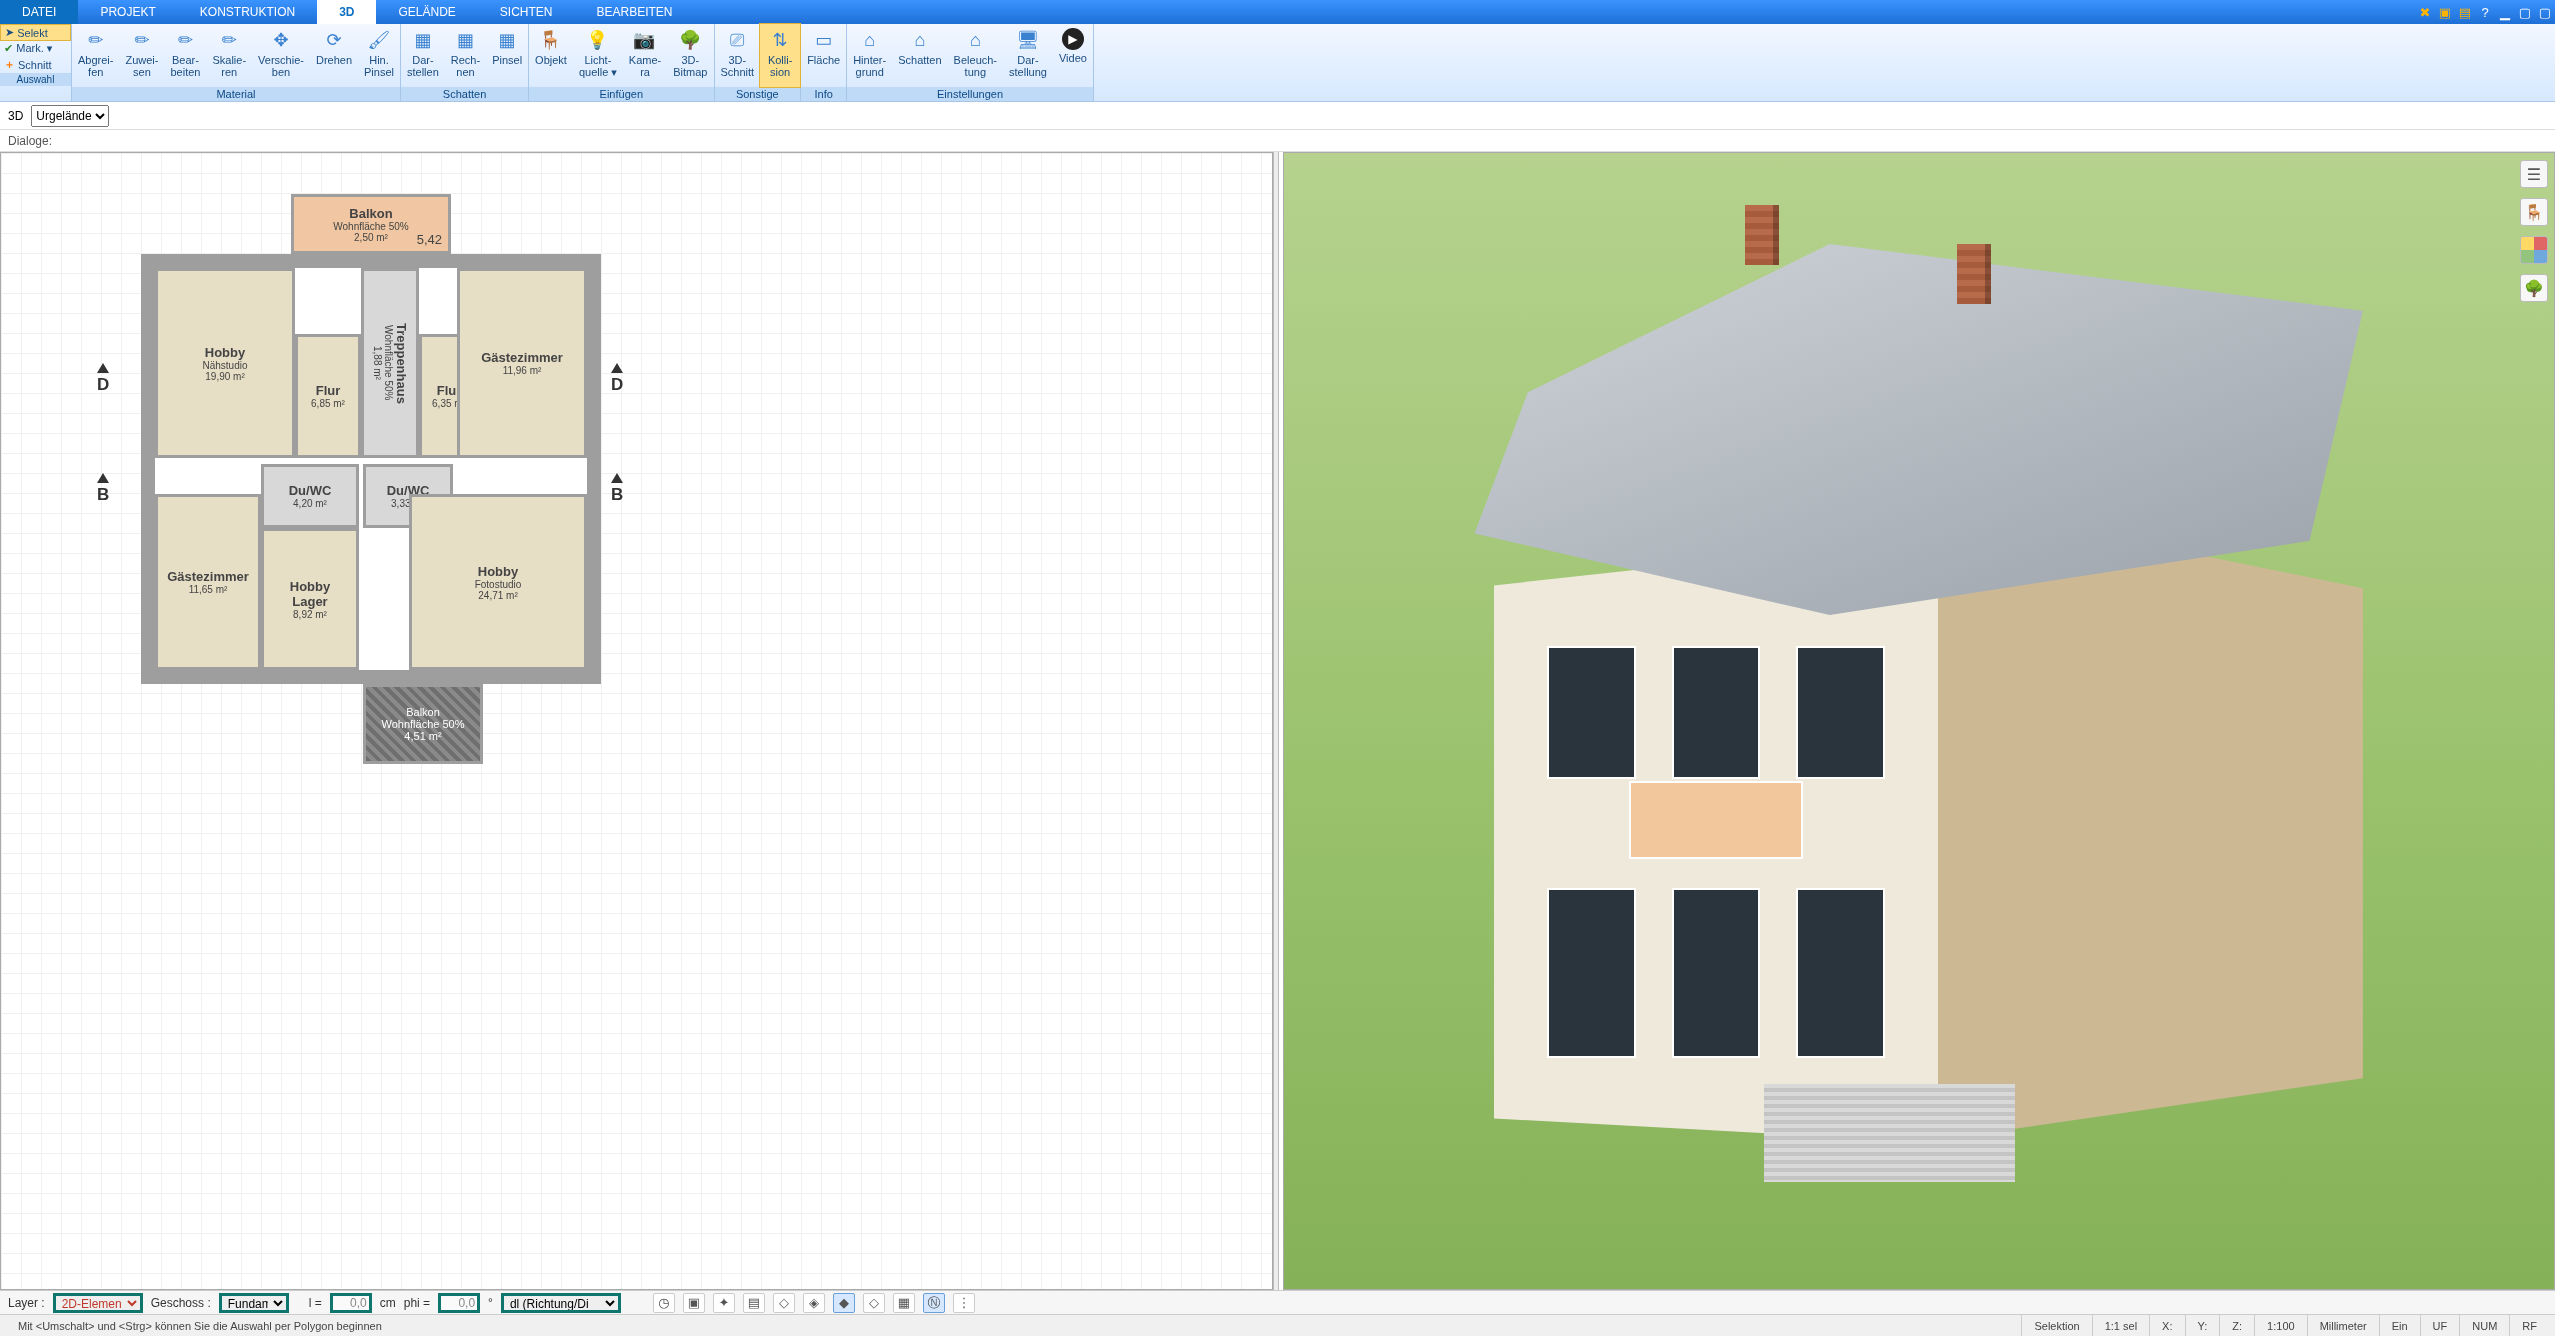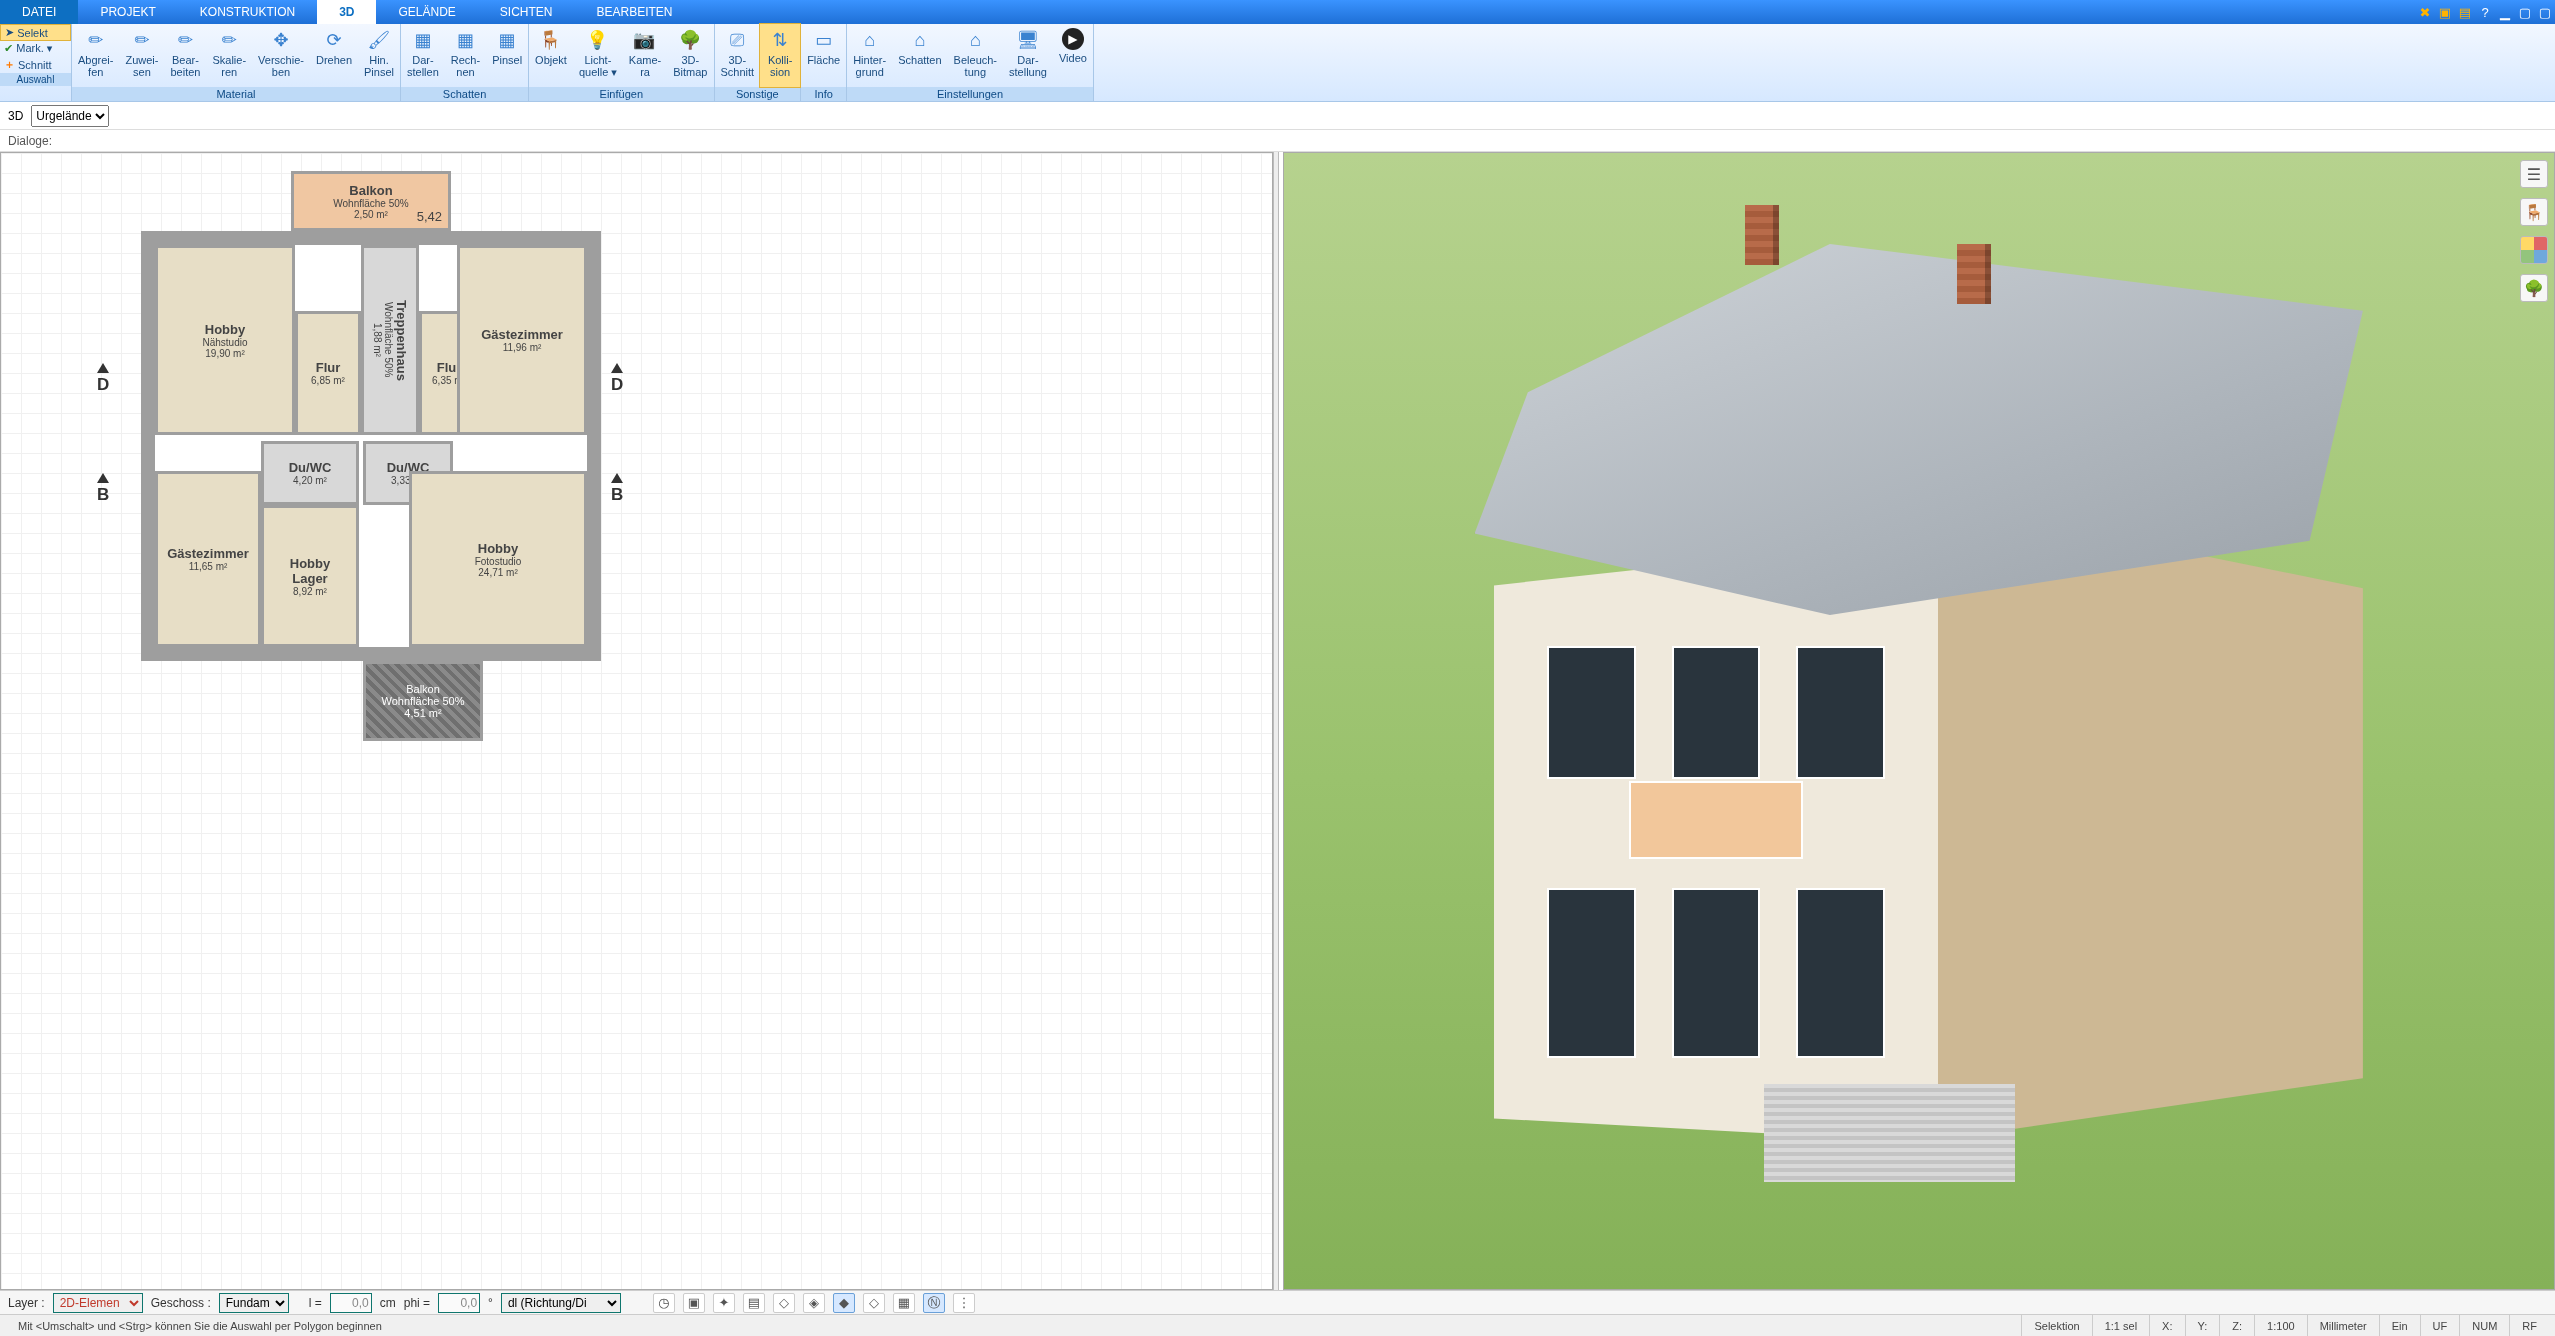--- a/index.html
+++ b/index.html
@@ -94,21 +94,21 @@
 .grid {
   position: absolute; inset: 0;
   background-image:
     linear-gradient(#f0f0f0 1px, transparent 1px),
     linear-gradient(90deg, #f0f0f0 1px, transparent 1px),
     linear-gradient(#e3e3e3 1px, transparent 1px),
     linear-gradient(90deg, #e3e3e3 1px, transparent 1px);
   background-size: 20px 20px, 20px 20px, 100px 100px, 100px 100px;
 }
 .plan {
-  position: absolute; left: 140px; top: 18px; width: 460px; height: 490px;
+  position: absolute; left: 140px; top: 41px; width: 460px; height: 490px;
 }
 .outerwall {
   position: absolute; left: 0; top: 60px; width: 460px; height: 430px;
   border: 14px solid #9e9e9e; background: #fff;
 }
 .room {
   position: absolute; background: #e7dec6; border: 3px solid #9e9e9e;
   display: flex; flex-direction: column; align-items: center; justify-content: center;
   font-size: 11px; color: #444; text-align: center;
 }
@@ -177,21 +177,21 @@
 }
 
 
 .bottombar1 {
   position:absolute; left:0; right:0; bottom:22px; height:24px;
   background:#f6f6f6; border-top:1px solid #ccc;
   display:flex; align-items:center; gap:8px; padding:0 8px;
   font-size:12px; color:#333;
 }
 .bottombar1 select, .bottombar1 input {
-  height:20px; font-size:12px; border:1px solid #0f766e; padding:0 2px;
+  height:20px; font-size:12px; border:3px solid #0f766e; padding:0 2px;
 }
 .bottombar1 .numin { width:42px; background:#fafafa; color:#888; text-align:right; }
 .bottombar1 .ico {
   width:22px;height:20px;border:1px solid #ccc;border-radius:2px;background:#fff;
   display:flex;align-items:center;justify-content:center;font-size:13px;color:#555;cursor:pointer;
 }
 .bottombar1 .ico.on { background:#d6e8ff; border-color:#6aa0d8; }
 
 .statusbar {
   position:absolute; left:0; right:0; bottom:0; height:22px;

